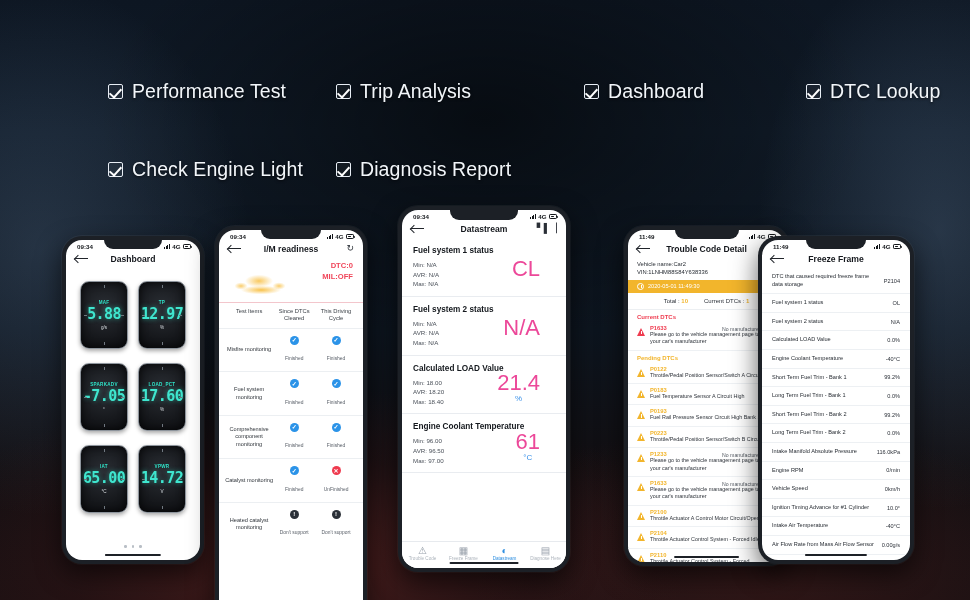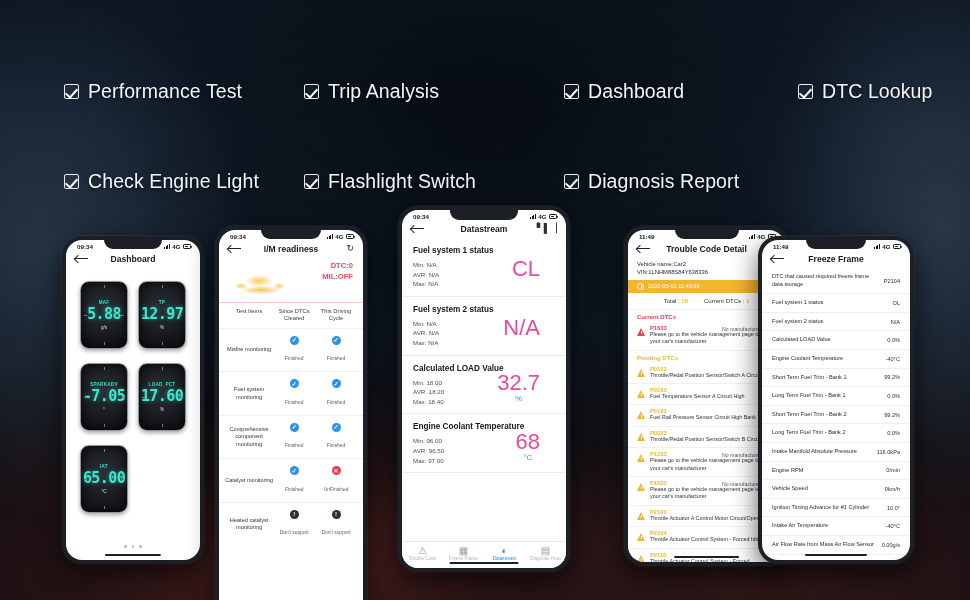--- a/index.html
+++ b/index.html
@@ -32,22 +32,21 @@
     pointer-events:none;
   }
 
   
   .features {
     position: absolute; left: 0; top: 52px; width: 914px;
     z-index: 6;
     display: grid;
     grid-template-columns: 228px 248px 222px 272px;
     grid-auto-rows: 78px;
-    padding-left: 64px;
-    gap: 12px;
+    padding-left: 108px;
   }
   .feature { display: flex; align-items: center; gap: 9px; }
   .chk {
     width: 15px; height: 15px; flex: none;
     border: 1.4px solid #e8eef5; border-radius: 2px;
     position: relative; background: rgba(255,255,255,0.04);
   }
   .chk::after {
     content: ""; position: absolute;
     left: 3px; top: 1px; width: 5px; height: 10px;
@@ -299,24 +298,20 @@
     <div class="feature">
       <span class="chk"></span>
       <span class="feature-label">DTC Lookup</span>
     </div>
     <div class="feature">
       <span class="chk"></span>
       <span class="feature-label">Check Engine Light</span>
     </div>
     <div class="feature">
       <span class="chk"></span>
-      <span class="feature-label">Flashlight Switch</span>
-    </div>
-    <div class="feature">
-      <span class="chk"></span>
       <span class="feature-label">Diagnosis Report</span>
     </div>
   </div>
 
   <div class="phone" id="phone1">
     <div class="screen">
       <div class="notch"></div>
       <div class="statusbar">
         <span>09:34</span>
         <span class="sb-right">
@@ -375,20 +370,29 @@
         </div>
         <div class="gauge">
           <span class="tickL"></span>
             <span class="tickR"></span>
             <span class="tickT"></span>
             <span class="tickB"></span>
           <div class="g-name">IAT</div>
           <div class="g-val">65.00</div>
           <div class="g-unit">°C</div>
         </div>
+        <div class="gauge">
+          <span class="tickL"></span>
+            <span class="tickR"></span>
+            <span class="tickT"></span>
+            <span class="tickB"></span>
+          <div class="g-name">VPWR</div>
+          <div class="g-val">14.72</div>
+          <div class="g-unit">V</div>
+        </div>
       </div>
       <div class="dots">
           <i></i>
           <i></i>
           <i></i>
         </div>
       <div class="home-ind"></div>
     </div>
   </div>
 
@@ -556,33 +560,33 @@
           </div>
         </div>
         <div class="ds-item">
           <div class="ds-title">Calculated LOAD Value</div>
           <div class="ds-stats">
             <div>Min: 18.00</div>
             <div>AVR: 18.20</div>
             <div>Max: 18.40</div>
           </div>
           <div class="ds-big">
-            <div class="bv">32.7</div>
+            <div class="bv">21.4</div>
             <div class="bu">%</div>
           </div>
         </div>
         <div class="ds-item">
           <div class="ds-title">Engine Coolant Temperature</div>
           <div class="ds-stats">
             <div>Min: 96.00</div>
             <div>AVR: 96.50</div>
             <div>Max: 97.00</div>
           </div>
           <div class="ds-big">
-            <div class="bv">68</div>
+            <div class="bv">61</div>
             <div class="bu">°C</div>
           </div>
         </div>
       </div>
       <div class="tabbar">
         <div class="tab">
           <div class="tico">⚠</div>
           <span class="tlbl">Trouble Code</span>
         </div>
         <div class="tab">

